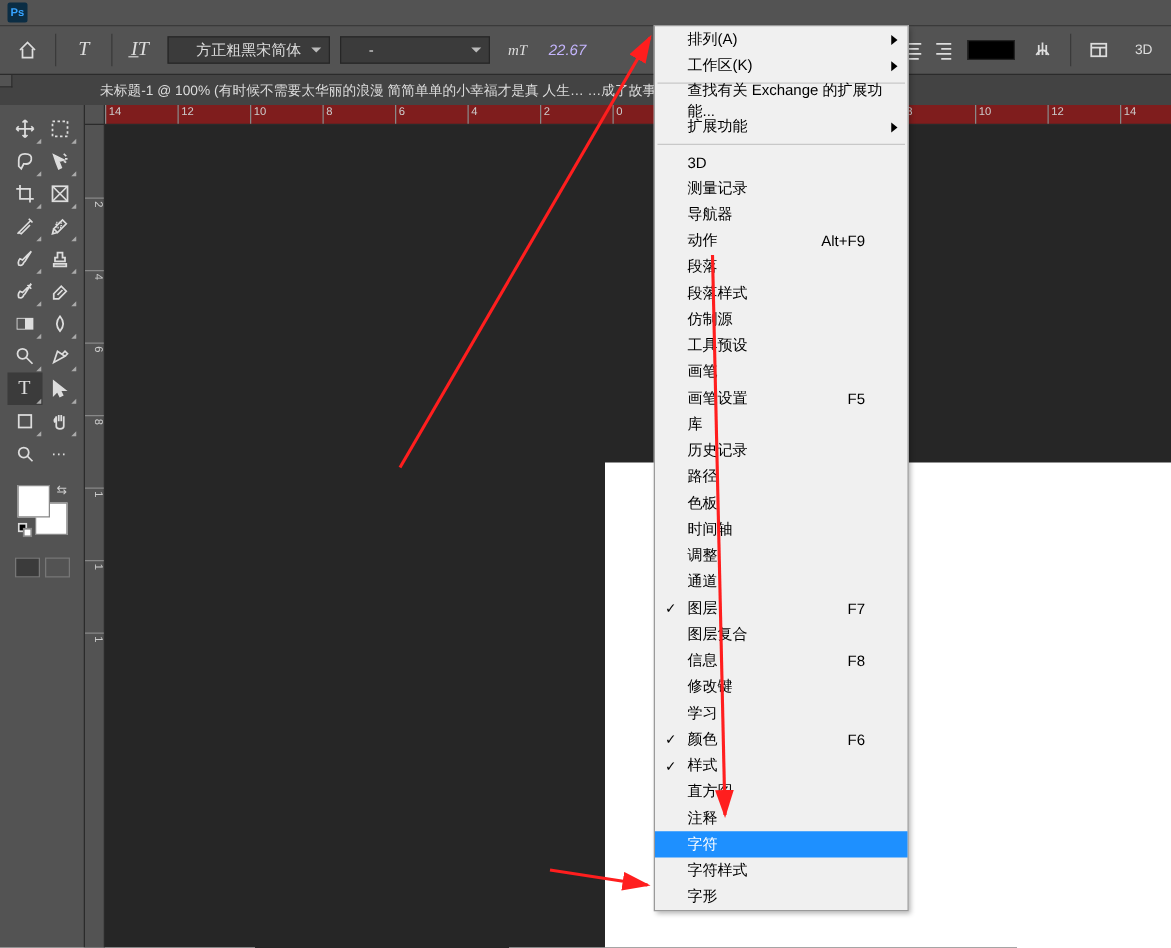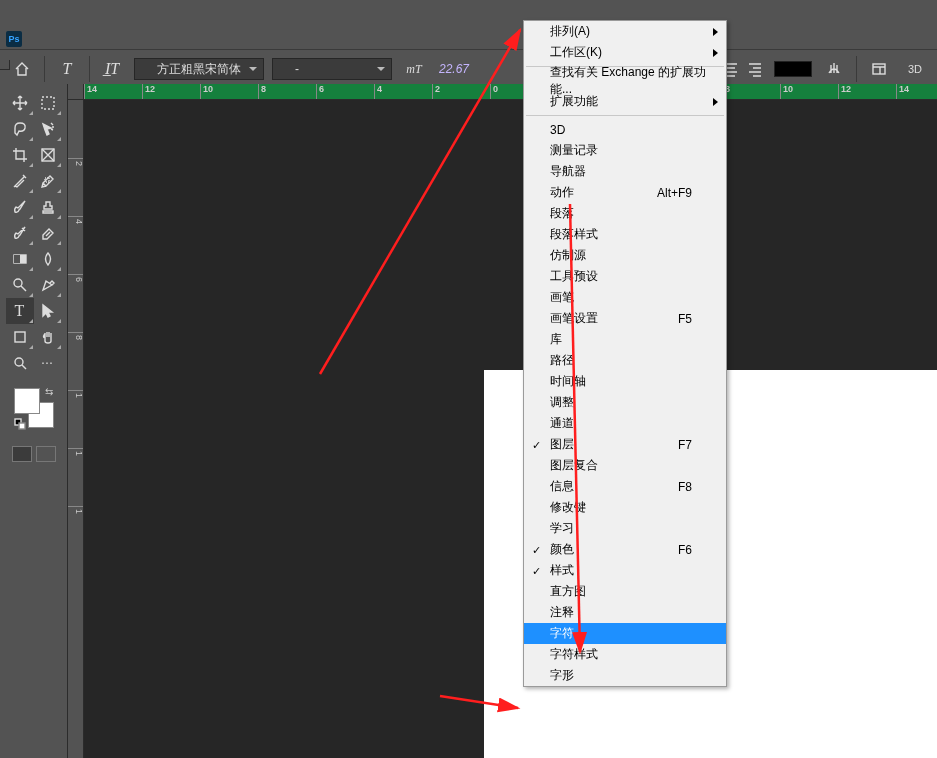--- a/index.html
+++ b/index.html
@@ -1,20 +1,20 @@
 <!DOCTYPE html>
 <html><head>
 <meta charset="utf-8">
 <style>
 * { margin: 0; padding: 0; box-sizing: border-box; user-select: none; }
 html, body { width: 937px; height: 758px; overflow: hidden; font-family: "Microsoft YaHei", sans-serif; }
 body { background: #535353; color: #ddd; font-size: 12px; position: relative; }
 
 
-.menubar { height: 20px; background: #535353; display: flex; align-items: center; padding-left: 6px; margin-top: 29px; }
+.menubar { height: 20px; background: #535353; display: flex; align-items: center; padding-left: 6px; }
 .ps-logo { width: 16px; height: 16px; background: #0b2d44; border-radius: 2px; color: #36a3ff; font-size: 9px; font-weight: bold; display: flex; align-items: center; justify-content: center; margin-right: 14px; }
 .menu-item { padding: 2px 6px; cursor: default; color: #e6e6e6; }
 .menu-item.active { background: #2d6ac2; color: #fff; }
 
 
 .options-bar { height: 40px; background: #535353; border-top: 1px solid #3a3a3a; border-bottom: 1px solid #2b2b2b; display: flex; align-items: center; padding: 0 8px; gap: 8px; }
 .opt-btn { width: 28px; height: 28px; display: flex; align-items: center; justify-content: center; color: #ddd; }
 .opt-sep { width: 1px; height: 26px; background: #3a3a3a; }
 .opt-select { background: #3b3b3b; border: 1px solid #262626; height: 22px; min-width: 130px; display: flex; align-items: center; padding: 0 22px; color: #ddd; position: relative; }
 .opt-select.small { min-width: 120px; }
@@ -43,21 +43,21 @@
 .swatches { margin-top: 10px; width: 44px; height: 44px; position: relative; }
 .sw-fg { position: absolute; left: 2px; top: 2px; width: 26px; height: 26px; background: #fff; border: 1px solid #888; }
 .sw-bg { position: absolute; right: 2px; bottom: 2px; width: 26px; height: 26px; background: #fff; border: 1px solid #888; }
 .sw-mini { position: absolute; right: 2px; top: 0; font-size: 10px; color: #ccc; }
 .sw-swap { position: absolute; left: 2px; bottom: 0; width: 12px; height: 12px; }
 .mode-row { display: flex; gap: 4px; margin-top: 16px; }
 .mode-btn { width: 20px; height: 16px; border: 1px solid #777; }
 
 
 .canvas-wrap { flex: 1; position: relative; background: #262626; }
-.ruler-h { position: absolute; top: 0; left: 16px; right: 0; height: 16px; background: #15803d; border-bottom: 1px solid #2b2b2b; overflow: hidden; font-weight: bold; }
+.ruler-h { position: absolute; top: 0; left: 16px; right: 0; height: 16px; background: #7f1d1d; border-bottom: 1px solid #2b2b2b; overflow: hidden; }
 .ruler-v { position: absolute; top: 16px; left: 0; bottom: 0; width: 16px; background: #535353; border-right: 1px solid #2b2b2b; overflow: hidden; }
 .ruler-corner { position: absolute; top: 0; left: 0; width: 16px; height: 16px; background: #535353; border-right: 1px solid #2b2b2b; border-bottom: 1px solid #2b2b2b; }
 .tick-h { position: absolute; top: 0; height: 16px; border-left: 1px solid #888; font-size: 9px; color: #ccc; padding-left: 2px; }
 .tick-v { position: absolute; left: 0; width: 16px; border-top: 1px solid #888; font-size: 9px; color: #ccc; writing-mode: vertical-rl; padding-top: 2px; }
 .stage { position: absolute; top: 16px; left: 16px; right: 0; bottom: 0; overflow: hidden; }
 .paper { position: absolute; left: 400px; top: 270px; width: 600px; height: 700px; background: #fff; color: #000; font-weight: 900; font-size: 22px; line-height: 1.4; padding: 60px 40px; font-family: "SimHei","Microsoft YaHei",sans-serif;}
 .paper div{ white-space: nowrap;}
 
 
 .dropdown { position: absolute; top: 20px; left: 523px; width: 204px; background: #f0f0f0; color: #000; border: 1px solid #9a9a9a; box-shadow: 2px 2px 4px rgba(0,0,0,0.3); z-index: 100; font-size: 12px; }
@@ -397,21 +397,27 @@
       <span>画笔</span>
     </div>
     <div class="dd-item">
       <span>画笔设置</span>
       <span class="dd-short">F5</span>
     </div>
     <div class="dd-item">
       <span>库</span>
     </div>
     <div class="dd-item">
+      <span>历史记录</span>
+    </div>
+    <div class="dd-item">
       <span>路径</span>
+    </div>
+    <div class="dd-item">
+      <span>色板</span>
     </div>
     <div class="dd-item">
       <span>时间轴</span>
     </div>
     <div class="dd-item">
       <span>调整</span>
     </div>
     <div class="dd-item">
       <span>通道</span>
     </div>

